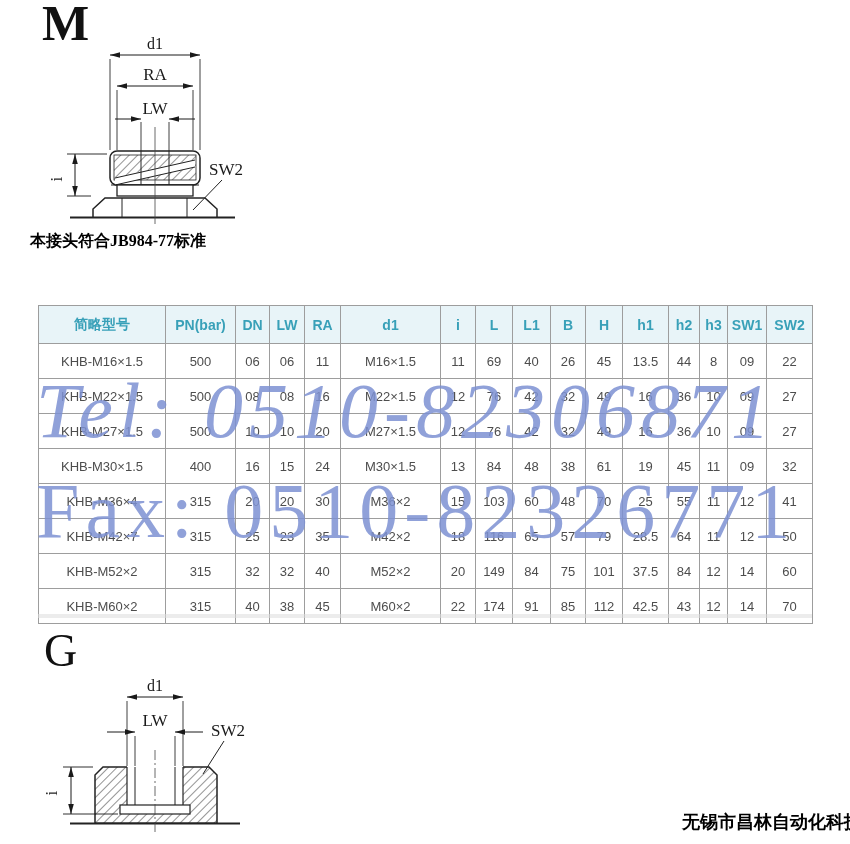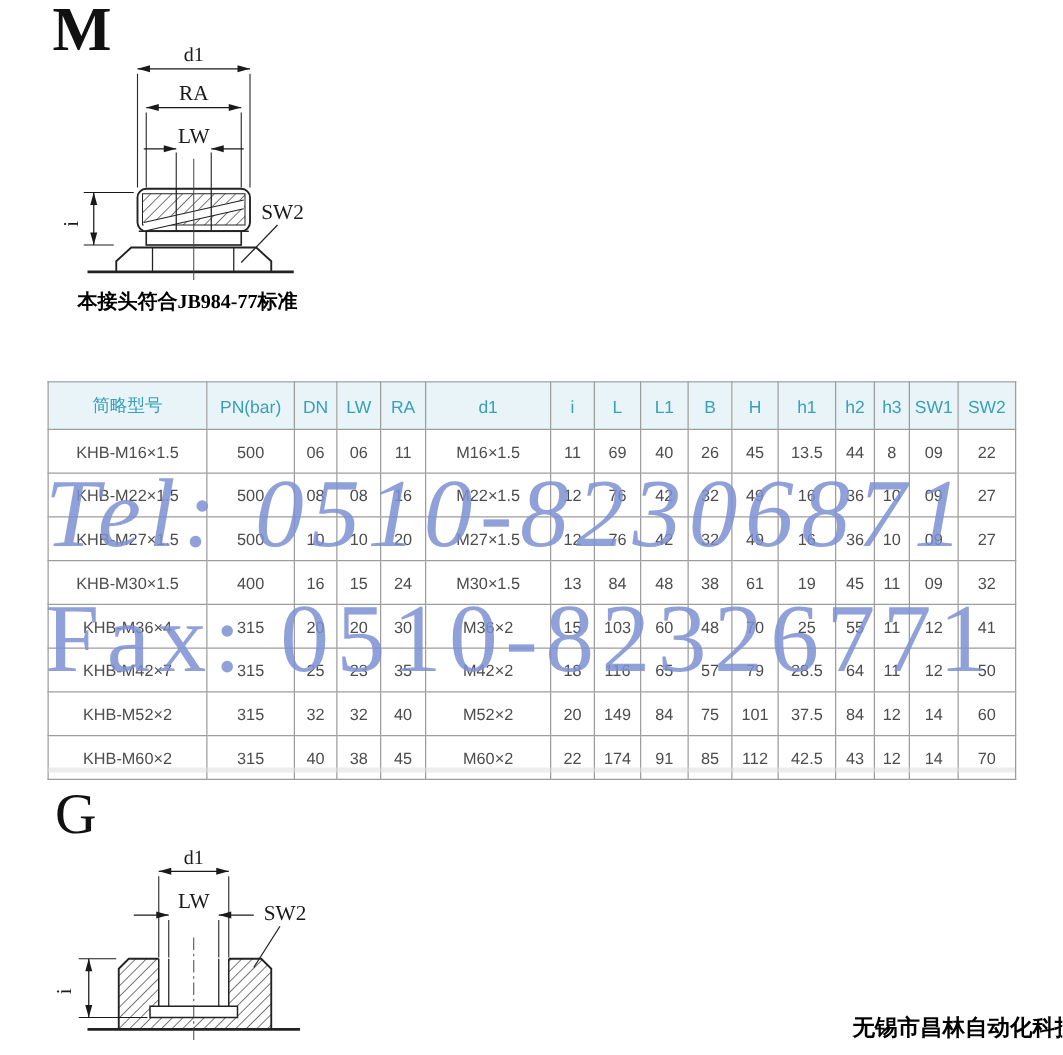--- a/index.html
+++ b/index.html
@@ -23,35 +23,35 @@
   #letter-g{left:44px;top:628px;font-size:46px;font-weight:normal;}
   .diagram{position:absolute;}
   #diagram-m{left:35px;top:28px;}
   #diagram-g{left:35px;top:662px;}
   .dim-label{
     font-family:"Liberation Serif","DejaVu Serif",serif;
     font-size:17px;fill:#1a1a1a;
   }
   .dim-label.small{font-size:16px;}
   #caption-m{
-    position:absolute;left:62px;top:231px;font-size:16px;color:#000;
+    position:absolute;left:30px;top:231px;font-size:16px;color:#000;
     font-weight:600;font-family:"Liberation Serif","DejaVu Serif",serif;
     letter-spacing:0px;white-space:nowrap;
   }
   #spec-table{
     position:absolute;left:38px;top:305px;width:774px;
     border-collapse:collapse;table-layout:fixed;
   }
   #spec-table th,#spec-table td{
     border:1px solid var(--border);text-align:center;vertical-align:middle;
     padding:0;overflow:hidden;white-space:nowrap;
   }
   #spec-table th{
     background:var(--header-bg);color:var(--header-text);
-    font-weight:normal;font-size:14px;height:37px;margin-top:44px;
+    font-weight:bold;font-size:14px;height:37px;margin-top:44px;
   }
   #spec-table td{color:var(--cell-text);font-size:13px;height:34px;background:#fff;}
   #table-shadow{
     position:absolute;left:38px;top:614px;width:774px;height:4px;
     background:#dcdcdc;opacity:0.55;
   }
   .watermark{
     position:absolute;left:36px;white-space:nowrap;line-height:1;
     font-family:"Liberation Serif","DejaVu Serif",serif;
     font-size:78px;letter-spacing:6px;color:var(--wm-color);

